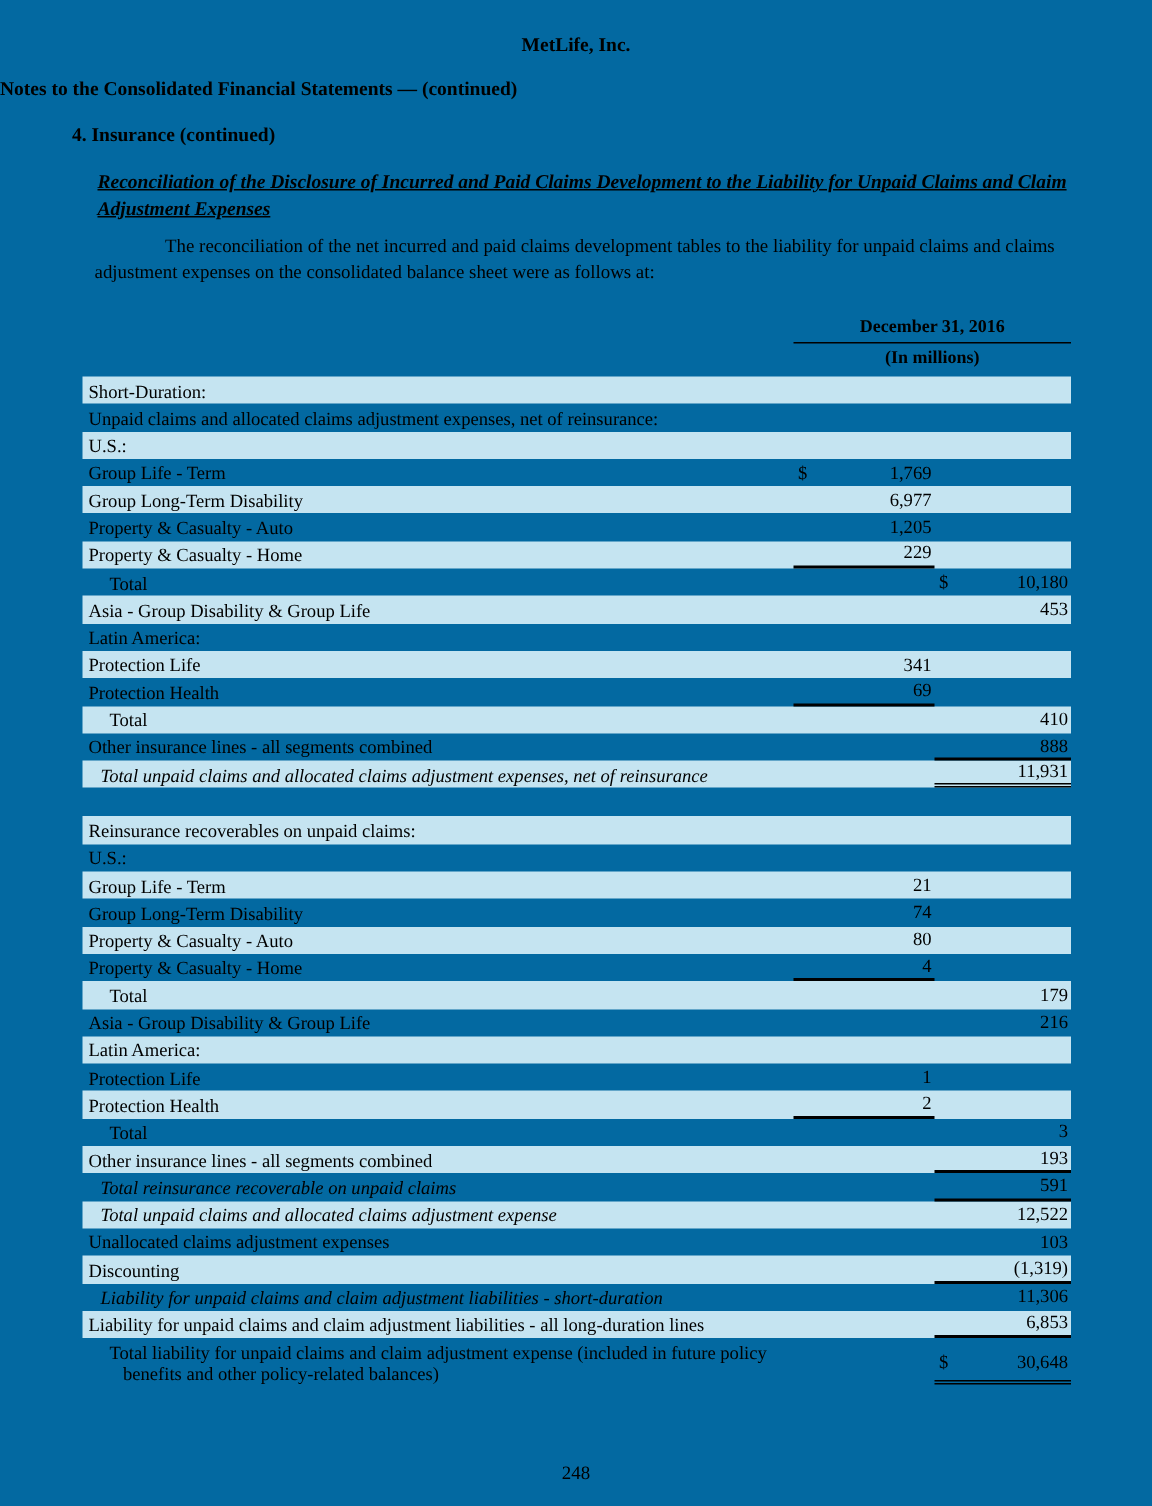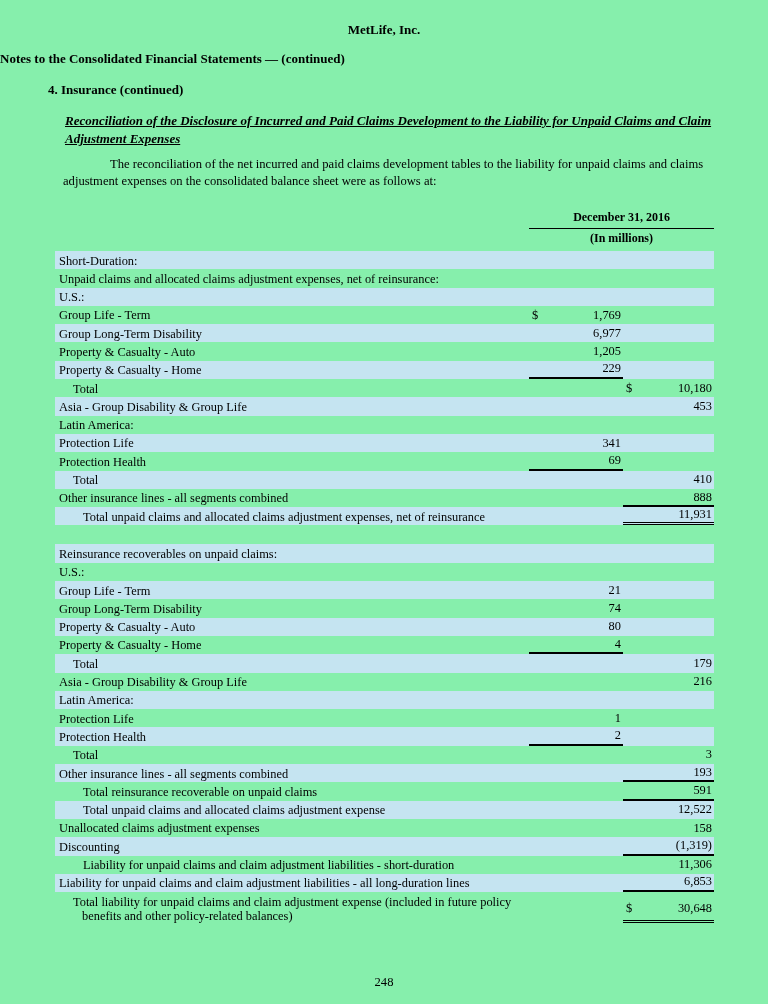--- a/index.html
+++ b/index.html
@@ -2,21 +2,21 @@
 <html style="--shade: #c5e4f1;"><head>
 <meta charset="utf-8">
 <style>
   * { box-sizing: border-box; }
   html, body { margin: 0; padding: 0; background: #ffffff; }
   body {
     width: 768px; height: 1004px;
     font-family: "Liberation Serif", serif;
     color: #000;
   }
-  .page { position: relative; width: 768px; height: 1004px; overflow: hidden; background: #86efac; }
+  .page { position: relative; width: 768px; height: 1004px; overflow: hidden; background: #0369a1; }
 
   .company-title { text-align: center; font-weight: bold; font-size: 13px; padding-top: 22px; }
   .doc-title     { text-align: left; font-weight: bold; font-size: 13px; margin-top: 13px; }
   .section-heading { margin: 15px 40px 0 48px; font-weight: bold; font-size: 13px; }
   .subsection-heading {
     margin: 14px 55px 0 65px;
     font-weight: bold; font-style: italic; font-size: 13px;
     line-height: 17.5px; text-decoration: underline;
   }
   .intro-paragraph {
@@ -30,21 +30,21 @@
   .th-date {
     width: 185px; text-align: center; font-weight: bold; font-size: 12px;
     padding-bottom: 3px; border-bottom: 1px solid #000;
   }
   .th-units { width: 185px; text-align: center; font-weight: bold; font-size: 12px; padding: 2px 0 3px; }
   .tbody { margin-top: 2px; }
 
   .trow { display: flex; min-height: 18.3px; }
   .trow.shaded { background: var(--shade, #c5e4f1); }
   .tlabel { flex: 1; padding: 2.5px 2px 0 4px; line-height: 14.2px; }
-  .tlabel.indent-1 { padding-left: 28px; }
+  .tlabel.indent-1 { padding-left: 12px; font-style: italic; }
   .tlabel.indent-2 { padding-left: 18px; }
   .label-line2 { padding-left: 9px; }
   .tcol {
     display: flex; justify-content: space-between; align-items: center;
     padding: 0 2px 0 3px;
   }
   .tcol.col1 { width: 94px; }
   .tcol.col2 { width: 91px; }
   .tcol.u-single { border-bottom: 2px solid #000; }
   .tcol.u-double { border-bottom: 3px double #000; }
@@ -411,21 +411,21 @@
           </div>
         </div>
         <div class="trow">
           <div class="tlabel">Unallocated claims adjustment expenses</div>
           <div class="tcol col1">
             <span class="dollar"></span>
             <span class="val"></span>
           </div>
           <div class="tcol col2">
             <span class="dollar"></span>
-            <span class="val">158</span>
+            <span class="val">103</span>
           </div>
         </div>
         <div class="trow shaded">
           <div class="tlabel">Discounting</div>
           <div class="tcol col1">
             <span class="dollar"></span>
             <span class="val"></span>
           </div>
           <div class="tcol col2 u-single">
             <span class="dollar"></span>

